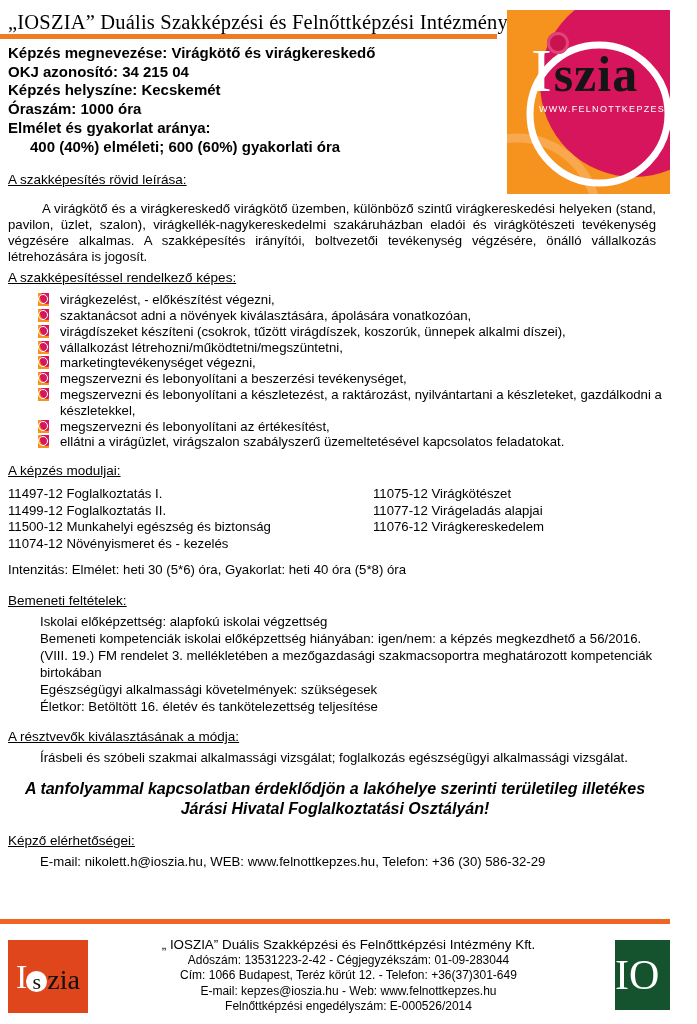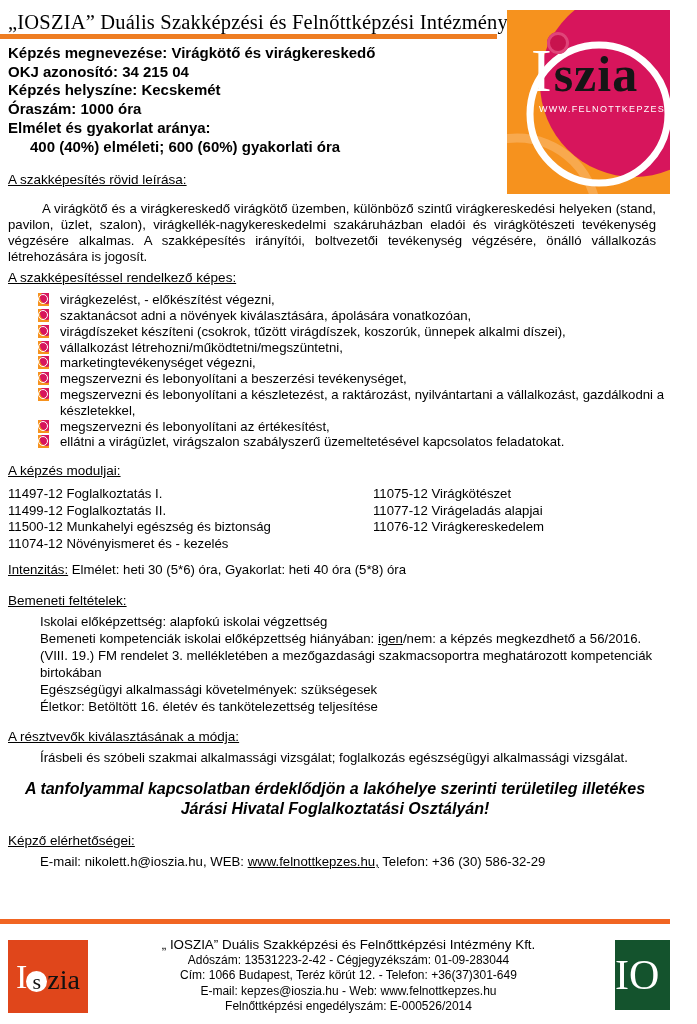--- a/index.html
+++ b/index.html
@@ -41,21 +41,21 @@
   .bullet-icon::after{content:"";position:absolute;left:0;top:1px;width:8px;height:8px;
                       border-radius:50%;border:1.5px solid #fff;}
 
   .modules{display:grid;grid-template-columns:365px auto;column-gap:0;
            font-size:13.2px;line-height:16.5px;padding-left:8px;margin-top:8px;}
 
   .intensity{margin-top:9px;padding-left:8px;font-size:13.2px;line-height:16px;}
 
   .indent-block{padding:0 6px 0 40px;font-size:13.2px;line-height:17px;margin-top:5px;}
 
-  .u{text-decoration:underline;}
+  .u{}
   .link{color:#000;cursor:pointer;}
 
   .notice{margin-top:13px;font-weight:bold;font-style:italic;font-size:16px;line-height:20px;
           text-align:center;padding:0 10px;}
 
   
   .footer-rule{position:absolute;left:0;top:919px;width:697px;height:5px;background:#F16522;}
   .footer{position:absolute;left:0;top:936px;width:697px;height:84px;}
   .f-logo-left{position:absolute;left:8px;top:4px;width:80px;height:73px;background:#E0461B;
                display:flex;align-items:center;justify-content:center;
@@ -125,21 +125,21 @@
     <li>
         <span class="bullet-icon"></span>
         <span>marketingtevékenységet végezni,</span>
       </li>
     <li>
         <span class="bullet-icon"></span>
         <span>megszervezni és lebonyolítani a beszerzési tevékenységet,</span>
       </li>
     <li>
         <span class="bullet-icon"></span>
-        <span>megszervezni és lebonyolítani a készletezést, a raktározást, nyilvántartani a vállalkozást, gazdálkodni a készletekkel,</span>
+        <span>megszervezni és lebonyolítani a készletezést, a raktározást, nyilvántartani a készleteket, gazdálkodni a készletekkel,</span>
       </li>
     <li>
         <span class="bullet-icon"></span>
         <span>megszervezni és lebonyolítani az értékesítést,</span>
       </li>
     <li>
         <span class="bullet-icon"></span>
         <span>ellátni a virágüzlet, virágszalon szabályszerű üzemeltetésével kapcsolatos feladatokat.</span>
       </li>
   </ul>

